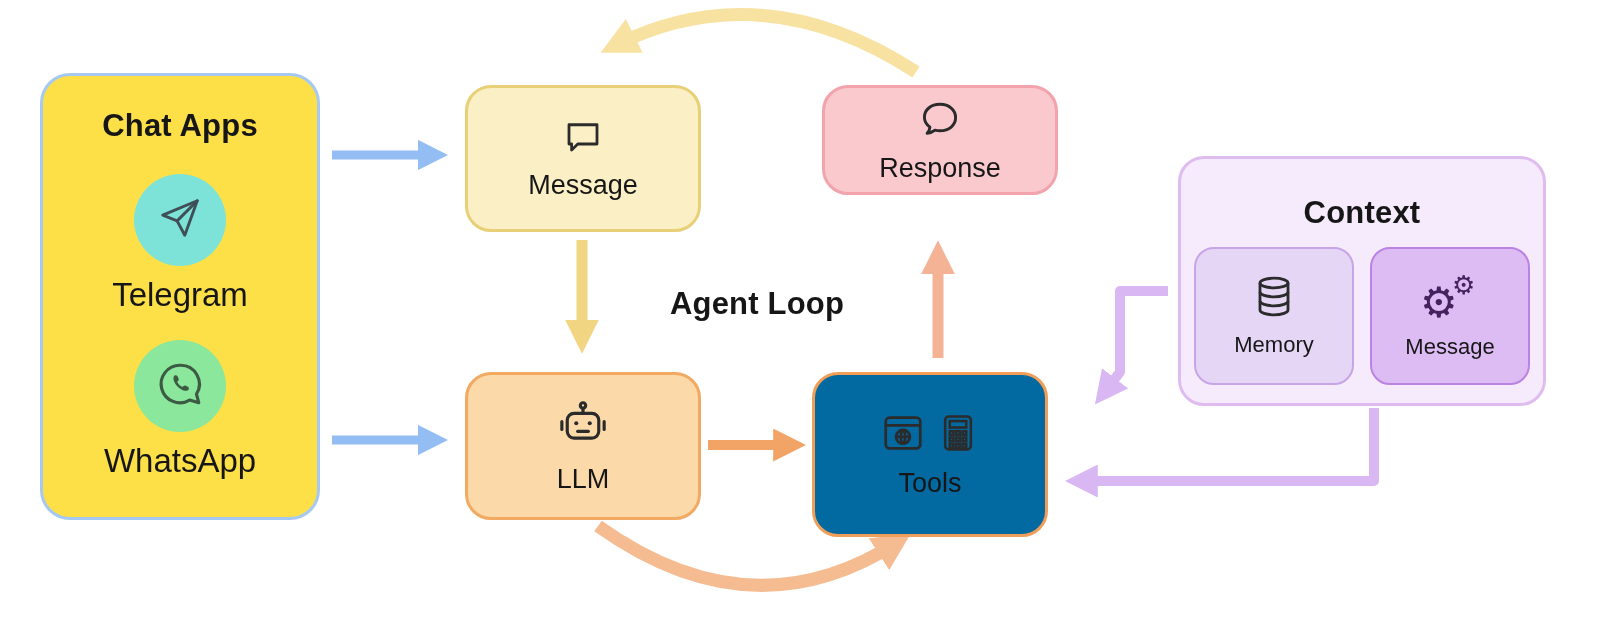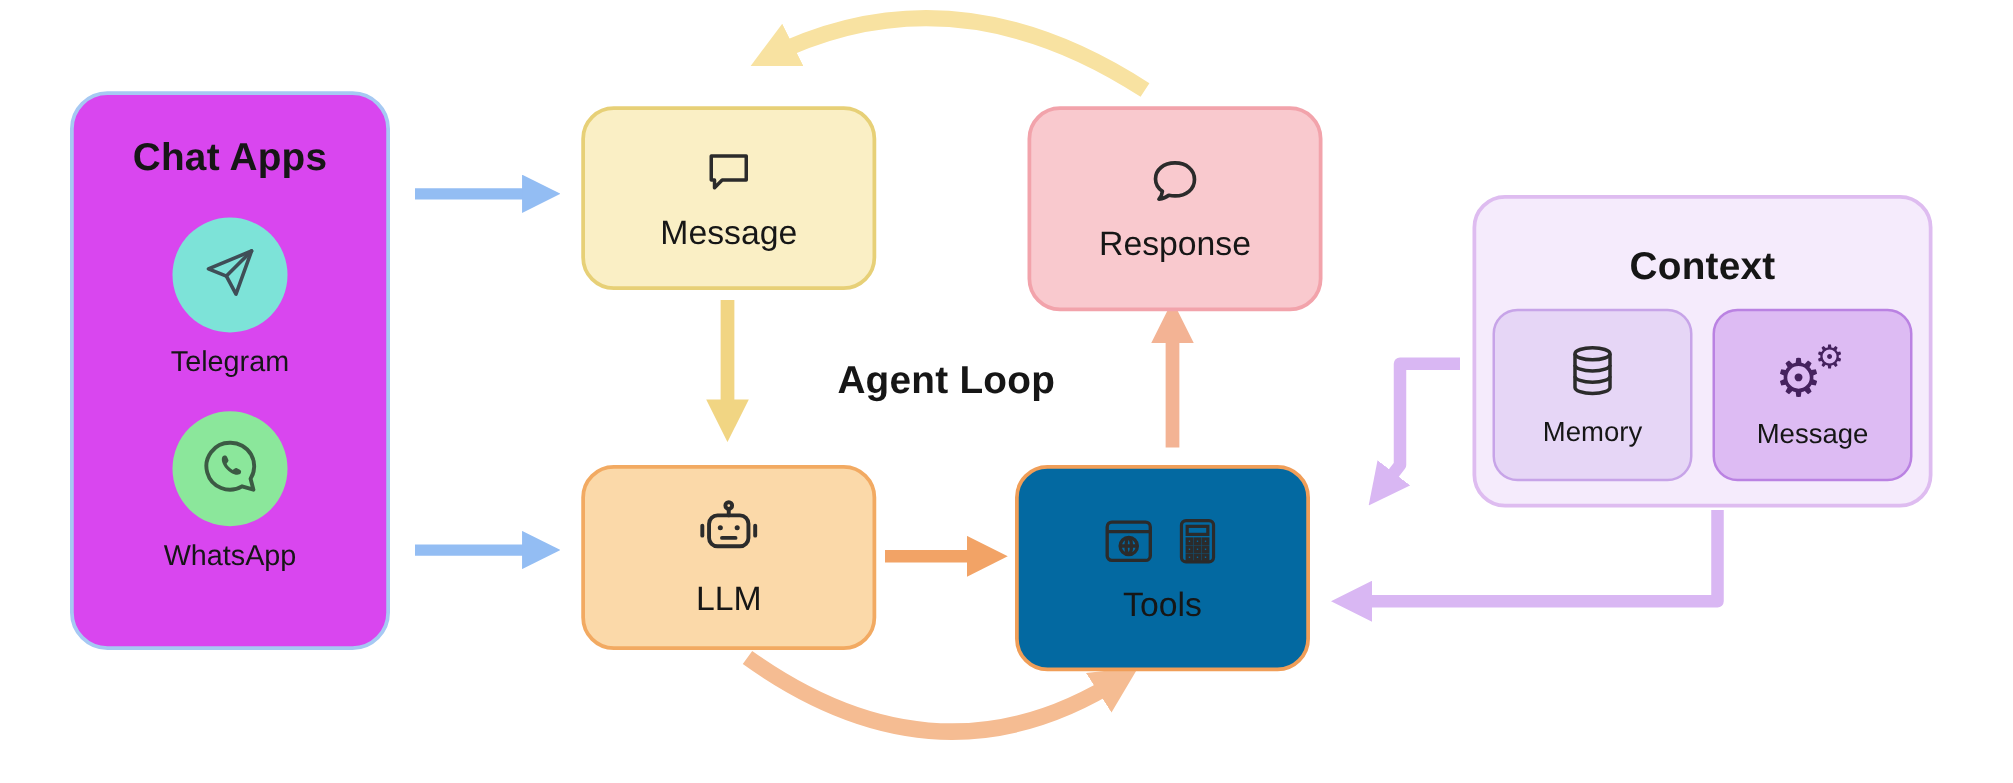--- a/index.html
+++ b/index.html
@@ -5,32 +5,32 @@
   html,body{margin:0;padding:0;background:#ffffff;}
   #canvas{
     position:relative;width:1610px;height:626px;background:#ffffff;overflow:hidden;
     font-family:"Liberation Sans", sans-serif;color:#161616;
   }
   #edges{position:absolute;left:0;top:0;z-index:0;}
   .node{position:absolute;z-index:1;box-sizing:border-box;display:flex;flex-direction:column;align-items:center;}
   .node-center{justify-content:center;}
   .big-title{font-size:31px;font-weight:700;letter-spacing:.2px;}
   .node-label{font-size:27px;font-weight:500;margin-top:8px;}
-  .small-label{font-size:23px;font-weight:500;margin-top:10px;}
-
-  
-  #chat-apps{left:56px;top:73px;width:256px;height:447px;background:#d946ef;border:3px solid #a6c9f3;border-radius:30px;}
+  .small-label{font-size:33px;font-weight:500;margin-top:10px;}
+
+  
+  #chat-apps{left:40px;top:73px;width:280px;height:447px;background:#fde047;border:3px solid #a6c9f3;border-radius:30px;}
   #chat-apps .big-title{margin-top:32px;}
   .app-circle{width:92px;height:92px;border-radius:50%;display:flex;align-items:center;justify-content:center;}
   .circle-telegram{background:#7de3d8;margin-top:30px;}
   .circle-whatsapp{background:#8be79b;margin-top:26px;}
 
   
   #message{left:465px;top:85px;width:236px;height:147px;background:#faefc5;border:3px solid #e7d077;border-radius:26px;}
-  #response{left:822px;top:85px;width:236px;height:164px;background:#f9c9ce;border:3px solid #f2a3ab;border-radius:26px;}
+  #response{left:822px;top:85px;width:236px;height:110px;background:#f9c9ce;border:3px solid #f2a3ab;border-radius:26px;}
   #llm{left:465px;top:372px;width:236px;height:148px;background:#fbd9a9;border:3px solid #f2aa62;border-radius:26px;}
   #tools{left:812px;top:372px;width:236px;height:165px;background:#0369a1;border:3px solid #f09e58;border-radius:26px;}
   .icon-row{display:flex;flex-direction:row;align-items:center;gap:10px;}
 
   
   #agent-loop{left:637px;top:286px;width:240px;text-align:center;background:transparent;}
 
   
   #context{left:1178px;top:156px;width:368px;height:250px;background:#f5ebfc;border:3px solid #debcf0;border-radius:26px;}
   #context .big-title{margin-top:36px;}

